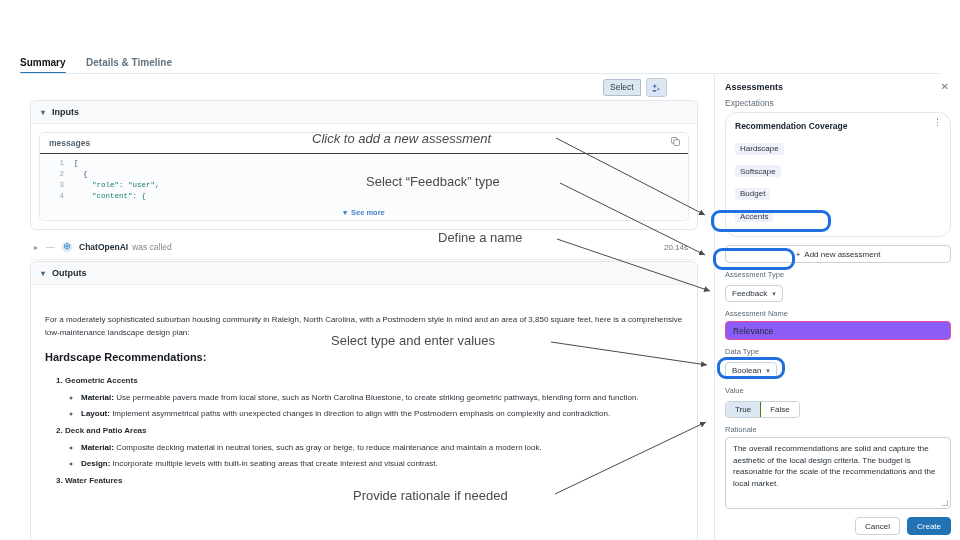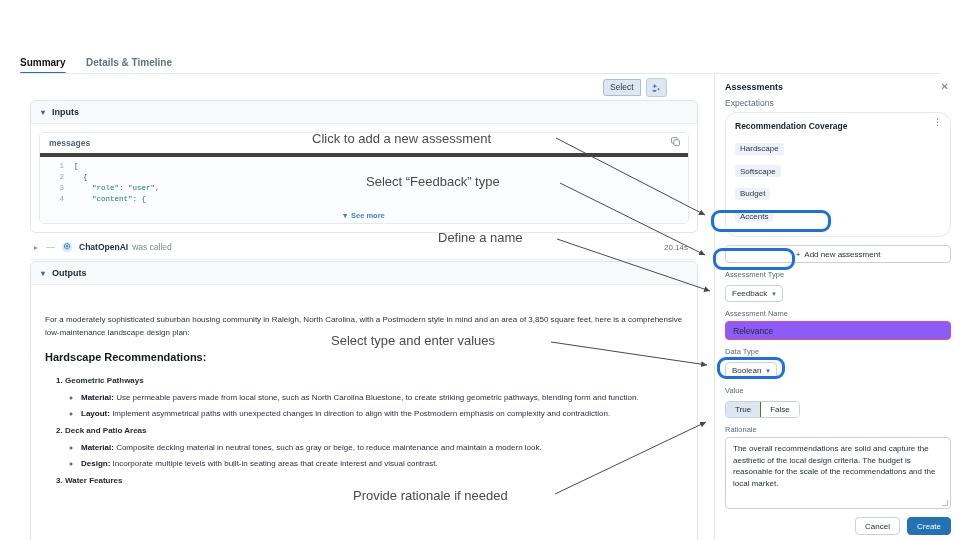--- a/index.html
+++ b/index.html
@@ -27,21 +27,21 @@
   .iconbtn{margin-left:5px;width:19px;height:17px;border:1px solid #c3ccd4;border-radius:3px;
            background:#dce7f3;display:flex;align-items:center;justify-content:center;cursor:pointer;}
 
   .card{position:absolute;left:10px;width:666px;border:1px solid #e2e7ec;border-radius:6px;background:#fff;}
   .cardhead{height:22px;background:#f7f9fb;border-bottom:1px solid #eceff2;border-radius:6px 6px 0 0;
             display:flex;align-items:center;padding-left:10px;font-size:9px;font-weight:700;color:#1f272d;}
   .caret{color:#4b6b86;font-size:8px;margin-right:7px;}
 
   .inner{margin:8px;border:1px solid #e6eaee;border-radius:5px;overflow:hidden;}
   .innerhead{height:20px;display:flex;align-items:center;padding-left:9px;font-size:8.5px;
-             color:#56626d;font-weight:600;border-bottom:4px solid #404040;background:#fff;position:relative;}
+             color:#56626d;font-weight:600;border-bottom:1px solid #404040;background:#fff;position:relative;}
   .copyicon{position:absolute;right:8px;top:4px;cursor:pointer;}
   .code{background:#fbfcfd;padding:4px 0 2px 0;font-family:"Liberation Mono",monospace;font-size:7.5px;line-height:11px;}
   .codeline{display:flex;padding-left:8px;}
   .ln{width:16px;color:#9aa7b2;text-align:right;margin-right:10px;flex:none;}
   .ctxt{white-space:pre;color:#3d4852;}
   .cstr{color:#1c8070;}
   .cpun{color:#4a555f;}
   .seemore{height:16px;display:flex;align-items:center;justify-content:center;gap:4px;
            font-size:7.5px;color:#4b82c4;cursor:pointer;background:#fbfcfd;font-weight:600;}
 
@@ -182,21 +182,21 @@
   <div class="card" style="top:187px;height:300px;overflow:hidden;">
     <div class="cardhead">
       <span class="caret">▾</span>
       <span>Outputs</span>
     </div>
     <div class="body">
       <p>For a moderately sophisticated suburban housing community in Raleigh, North Carolina, with a Postmodern style in mind and an area of 3,850 square feet, here is a comprehensive low-maintenance landscape design plan:</p>
       <div class="h3">Hardscape Recommendations:</div>
       <ol class="num">
         <li>
-          <span>Geometric Pathways</span>
+          <span>Geometric Accents</span>
           <ul class="sub">
             <li><b>Material:</b> <span>Use permeable pavers made from local stone, such as North Carolina Bluestone, to create striking geometric pathways, blending form and function.</span></li>
             <li><b>Layout:</b> <span>Implement asymmetrical paths with unexpected changes in direction to align with the Postmodern emphasis on complexity and contradiction.</span></li>
           </ul>
         </li>
         <li>
           <span>Deck and Patio Areas</span>
           <ul class="sub">
             <li><b>Material:</b> <span>Composite decking material in neutral tones, such as gray or beige, to reduce maintenance and maintain a modern look.</span></li>
             <li><b>Design:</b> <span>Incorporate multiple levels with built-in seating areas that create interest and visual contrast.</span></li>
@@ -258,21 +258,21 @@
   <div class="btnrow">
     <div class="btn ghost">Cancel</div>
     <div class="btn primary">Create</div>
   </div>
 </div>
 
 <div class="ring" style="left:711px;top:210px;width:120px;height:22px;"></div>
 <div class="ring" style="left:713px;top:248px;width:82px;height:22px;"></div>
 <div class="ring" style="left:717px;top:357px;width:68px;height:22px;"></div>
 
-<div class="anno" style="left:312px;top:131px;">Click to add a new assessment</div>
+<div class="anno" style="left:312px;top:131px;font-style:italic;">Click to add a new assessment</div>
 <div class="anno" style="left:366px;top:174px;">Select “Feedback” type</div>
 <div class="anno" style="left:438px;top:230px;">Define a name</div>
 <div class="anno" style="left:331px;top:333px;">Select type and enter values</div>
 <div class="anno" style="left:353px;top:488px;">Provide rationale if needed</div>
 
 <svg class="arrows">
   <defs>
     <marker id="ah" markerWidth="7" markerHeight="7" refX="6" refY="3" orient="auto">
       <path d="M0,0 L6,3 L0,6 z" fill="#4a4a4a"></path>
     </marker>

